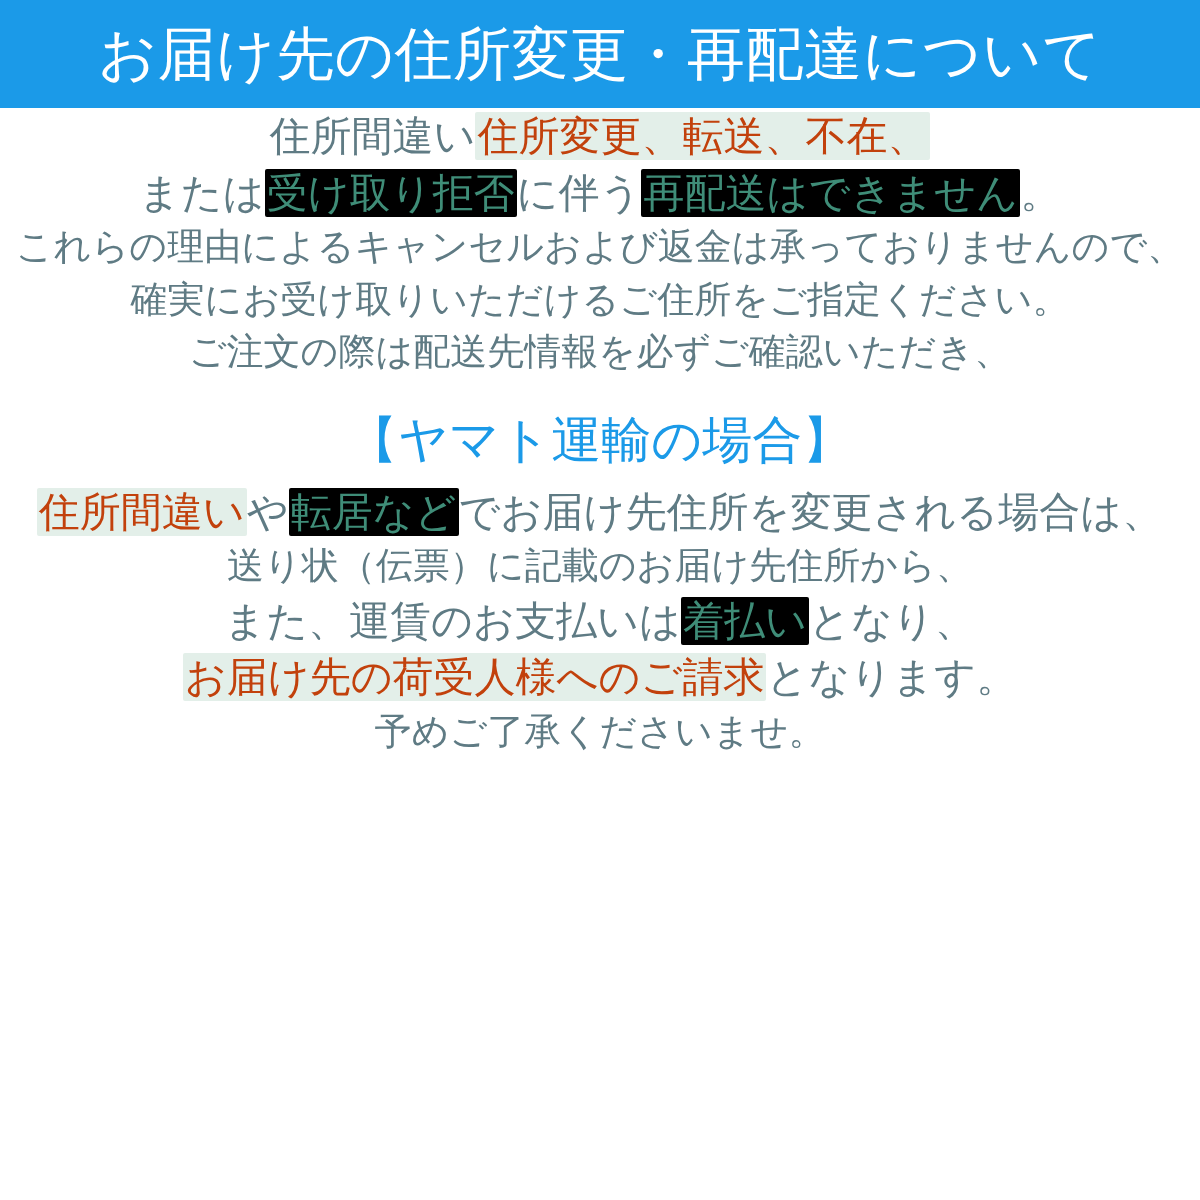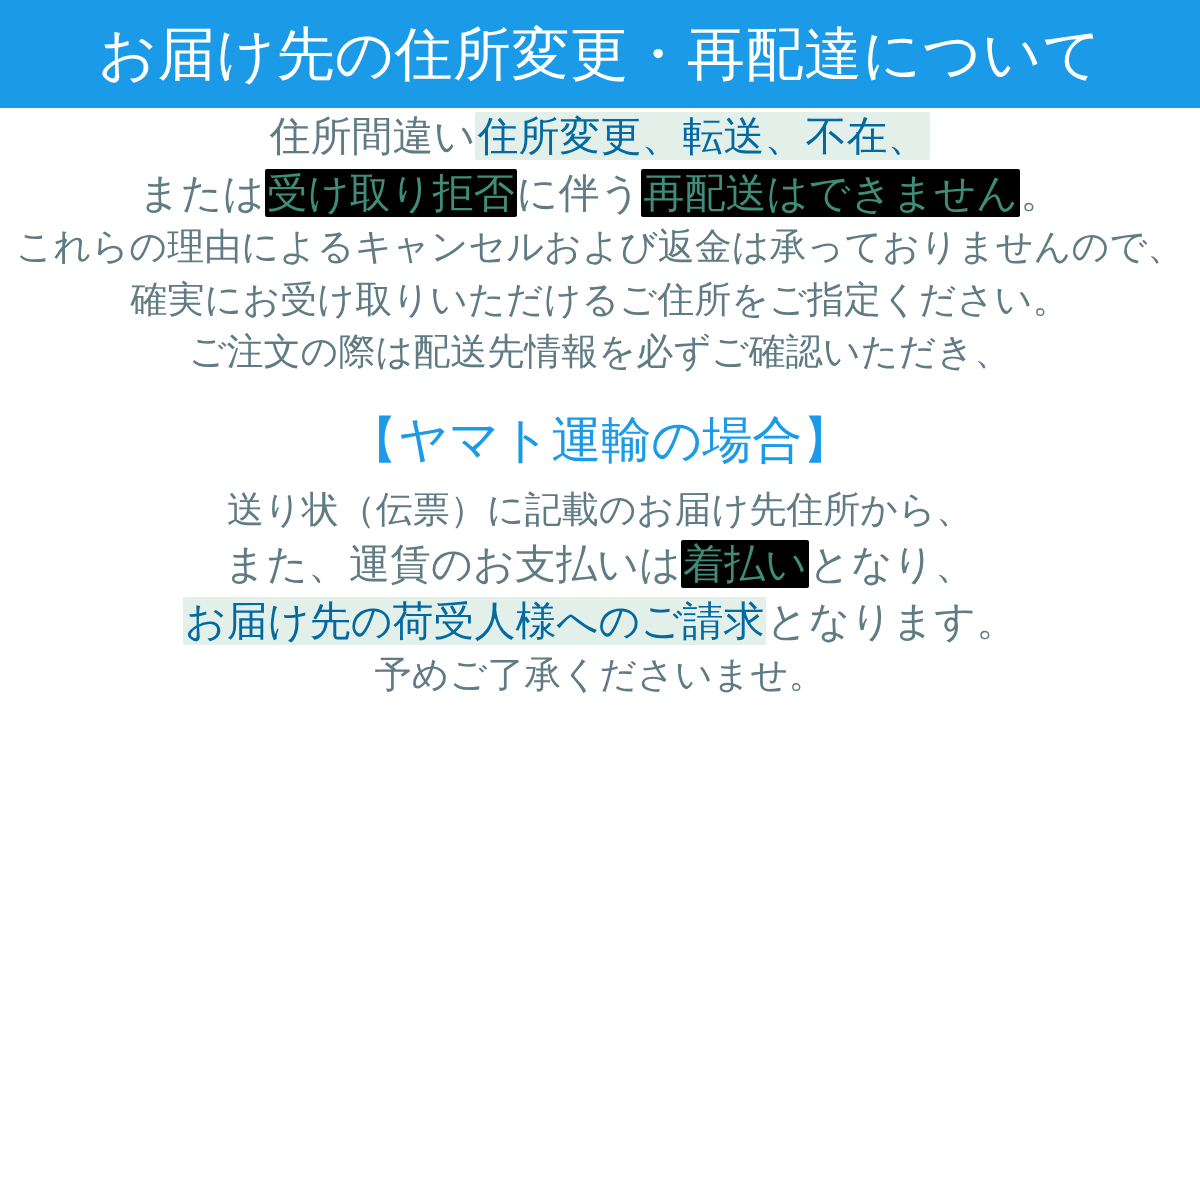--- a/index.html
+++ b/index.html
@@ -61,21 +61,21 @@
   .line.small {
     font-size: 37px;
     line-height: 1.42;
   }
   .line.note {
     color: #1b9ae8;
     font-size: 37px;
   }
   .hl-green {
     background: #e3efe9;
-    color: #0369a1;
+    color: #c2410c;
     padding: 1px 2px;
     border-radius: 2px;
     text-align: center;
   }
   .hl-pink-strong {
     background: #000000;
     color: #3f8d78;
     padding: 1px 2px;
     border-radius: 2px;
   }
@@ -103,20 +103,23 @@
         <span class="plain">または</span><span class="hl-pink-strong">受け取り拒否</span><span class="plain">に伴う</span><span class="hl-pink-strong">再配送はできません</span><span class="plain">。</span>
       </div>
       <div class="line small">これらの理由によるキャンセルおよび返金は承っておりませんので、</div>
       <div class="line small">確実にお受け取りいただけるご住所をご指定ください。</div>
       <div class="line small">ご注文の際は配送先情報を必ずご確認いただき、</div>
     </div>
 
     <div class="section-heading second">【ヤマト運輸の場合】</div>
 
     <div class="block">
+      <div class="line">
+        <span class="hl-green">住所間違い</span><span class="plain">や</span><span class="hl-pink-strong">転居など</span><span class="plain">でお届け先住所を変更される場合は、</span>
+      </div>
       <div class="line small">送り状（伝票）に記載のお届け先住所から、</div>
       <div class="line">
         <span class="plain">また、運賃のお支払いは</span><span class="hl-pink-strong">着払い</span><span class="plain">となり、</span>
       </div>
       <div class="line">
         <span class="hl-green">お届け先の荷受人様へのご請求</span><span class="plain">となります。</span>
       </div>
       <div class="line small">予めご了承くださいませ。</div>
     </div>
 

